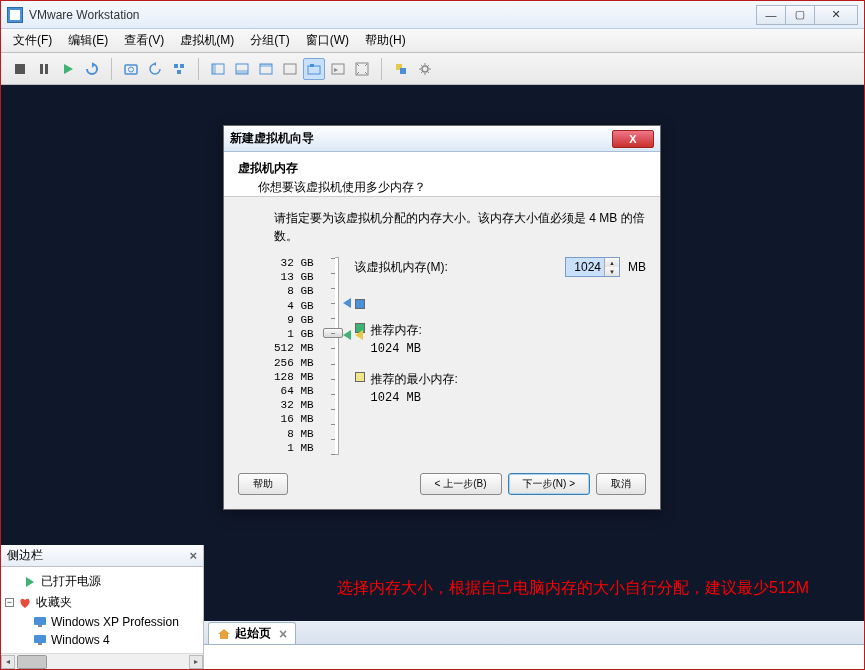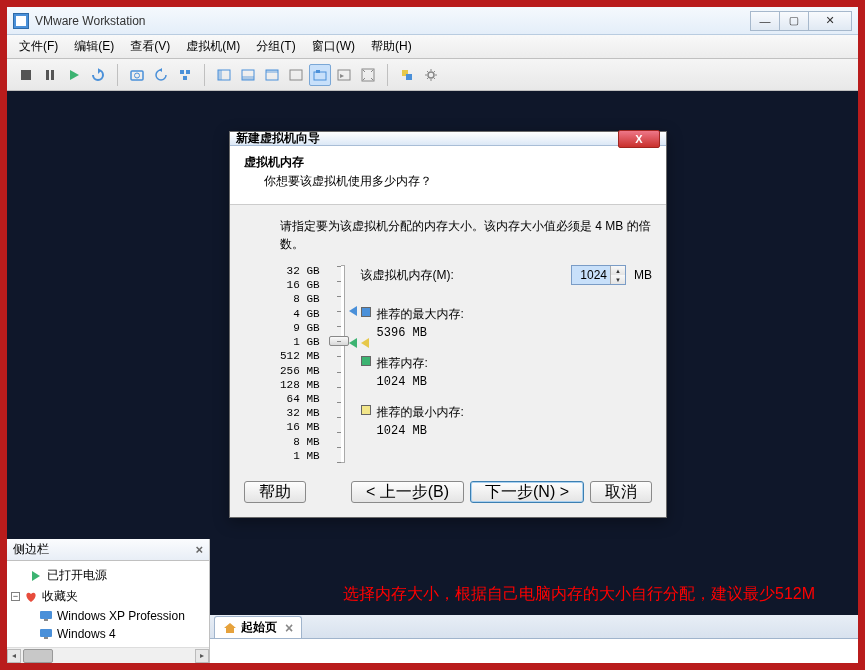--- a/index.html
+++ b/index.html
@@ -1,18 +1,18 @@
 <!DOCTYPE html>
 <html><head>
   <meta charset="utf-8">
   <style>
     * { box-sizing: border-box; margin: 0; padding: 0; }
     body { font-family: "Microsoft YaHei", Tahoma, sans-serif; font-size: 12px; background: #e8e8e8; overflow: hidden; }
     
-    .main-window { width: 865px; height: 670px; background: #fff; border: 7px solid #b91c1c; display: flex; flex-direction: column; position: relative; }
+    .main-window { width: 865px; height: 670px; background: #fff; border: 1px solid #b91c1c; display: flex; flex-direction: column; position: relative; }
     
     .title-bar { height: 28px; background: linear-gradient(#f5f9fd, #e4eef9); border-bottom: 1px solid #b9cce0; display: flex; align-items: center; padding: 0 6px; }
     .title-bar .app-icon { width: 16px; height: 16px; background: #4a90d9; border: 1px solid #2d6aa8; margin-right: 6px; position: relative; }
     .title-bar .app-icon::after { content: ""; position: absolute; inset: 2px; background: #fff; }
     .title-bar .title-text { flex: 1; color: #333; }
     .window-controls { display: flex; gap: 0; }
     .win-btn { width: 30px; height: 20px; border: 1px solid #a6b8cc; background: linear-gradient(#f8fafd,#e0e9f3); display: flex; align-items: center; justify-content: center; font-family: sans-serif; font-size: 11px; color: #333; cursor: pointer; margin-left: -1px; }
     .win-btn.close { width: 44px; }
     
     .menu-bar { height: 24px; background: linear-gradient(#f9f9f9,#ececec); border-bottom: 1px solid #c0c0c0; display: flex; align-items: center; padding: 0 4px; }
@@ -46,25 +46,25 @@
     .tab .tab-close { color: #888; cursor: pointer; margin-left: 4px; font-size: 14px; line-height: 1; }
     
     .page-content { flex: 1; position: relative; padding: 12px; }
     
     .annotation { position: absolute; left: 336px; top: 576px; color: #ff0000; font-size: 16px; line-height: 1.4; width: 510px; }
     
     .bg-text { position: absolute; color: #333; font-size: 12px; }
     
     
     .dialog { position: absolute; left: 222px; top: 124px; width: 438px; background: #f0f0f0; border: 1px solid #6a6a6a; box-shadow: 0 4px 14px rgba(0,0,0,.35); }
-    .dlg-titlebar { height: 14px; background: linear-gradient(#fff,#dce8f6); border-bottom: 1px solid #a8bdd6; display: flex; align-items: center; padding: 0 6px; font-weight: bold; }
+    .dlg-titlebar { height: 26px; background: linear-gradient(#fff,#dce8f6); border-bottom: 1px solid #a8bdd6; display: flex; align-items: center; padding: 0 6px; font-weight: bold; }
     .dlg-titlebar .dlg-title { flex:1; }
     .dlg-close-btn { width: 42px; height: 18px; background: linear-gradient(#e78, #c9302c); border: 1px solid #a02520; border-radius: 2px; display: flex; align-items: center; justify-content: center; color: #fff; font-weight: bold; cursor: pointer; font-size: 11px; }
     
-    .dlg-header { background: #fff; padding: 8px 14px 14px; border-bottom: 1px solid #ccc; }
+    .dlg-header { background: #fff; padding: 8px 14px 0; border-bottom: 1px solid #ccc; }
     .dlg-header .hd-title { font-weight: bold; margin-bottom: 2px; }
     .dlg-header .hd-sub { padding-left: 20px; }
     
     .dlg-body { padding: 12px 14px 8px; background: #f0f0f0; margin-left: 36px; }
     .dlg-info { margin-bottom: 12px; line-height: 1.5; }
     
     .mem-layout { display: flex; gap: 16px; }
     .mem-scale { display: flex; gap: 21px; align-items: stretch; }
     .scale-labels { text-align: right; display: flex; flex-direction: column; justify-content: space-between; font-family: "Courier New", monospace; font-size: 11px; line-height: 1; padding: 1px 0; }
     .scale-track { position: relative; background: #fff; border: 1px solid #aaa; border-left: none; width: 4px; }
@@ -86,21 +86,21 @@
     .rec-item { display: flex; align-items: flex-start; gap: 6px; margin: 12px 0; }
     .rec-swatch { width: 10px; height: 10px; border: 1px solid #666; margin-top: 2px; }
     .rec-swatch.blue { background: #4a90d9; }
     .rec-swatch.green { background: #3cb371; }
     .rec-swatch.yellow { background: #f2e68a; }
     .rec-text { line-height: 1.5; }
     .rec-text .val { font-family: "Courier New", monospace; display: block; margin-top: 1px; }
     
     .dlg-footer { padding: 10px 14px 14px; display: flex; gap: 6px; background: #f0f0f0; }
     .dlg-footer .spacer { flex: 1; }
-    .btn { height: 22px; padding: 0 14px; background: linear-gradient(#fdfdfd,#e4e4e4); border: 1px solid #8a8a8a; border-radius: 3px; cursor: pointer; font-size: 16px; display: flex; align-items: center; white-space: nowrap; }
+    .btn { height: 22px; padding: 0 14px; background: linear-gradient(#fdfdfd,#e4e4e4); border: 1px solid #8a8a8a; border-radius: 3px; cursor: pointer; font-size: 10px; display: flex; align-items: center; white-space: nowrap; }
     .btn.default { border-color: #3c7fb1; box-shadow: 0 0 0 1px #a8d0f0 inset; }
   </style>
 </head>
 <body>
 
 <div class="main-window">
   <div class="title-bar">
     <span class="app-icon"></span>
     <span class="title-text">VMware Workstation</span>
     <div class="window-controls">
@@ -311,21 +311,21 @@
     <div class="dlg-header">
       <div class="hd-title">虚拟机内存</div>
       <div class="hd-sub">你想要该虚拟机使用多少内存？</div>
     </div>
     <div class="dlg-body">
       <div class="dlg-info">请指定要为该虚拟机分配的内存大小。该内存大小值必须是 4 MB 的倍数。</div>
       <div class="mem-layout">
         <div class="mem-scale">
           <div class="scale-labels" id="scale-labels" style="height:198px;">
               <div>32 GB</div>
-              <div>16 GB</div>
+              <div>13 GB</div>
               <div>8 GB</div>
               <div>4 GB</div>
               <div>9 GB</div>
               <div>1 GB</div>
               <div>512 MB</div>
               <div>256 MB</div>
               <div>128 MB</div>
               <div>64 MB</div>
               <div>32 MB</div>
               <div>16 MB</div>
@@ -360,24 +360,20 @@
               <input value="1024" style="">
               <div class="spin-btns">
                 <div class="spin-btn">▲</div>
                 <div class="spin-btn">▼</div>
               </div>
             </div>
             <span>MB</span>
           </div>
           <div class="rec-item">
             <span class="rec-swatch blue"></span>
-            <div class="rec-text">
-              <span>推荐的最大内存:</span>
-              <span class="val">5396 MB</span>
-            </div>
           </div>
           <div class="rec-item">
             <span class="rec-swatch green"></span>
             <div class="rec-text">
               <span>推荐内存:</span>
               <span class="val">1024 MB</span>
             </div>
           </div>
           <div class="rec-item">
             <span class="rec-swatch yellow"></span>

